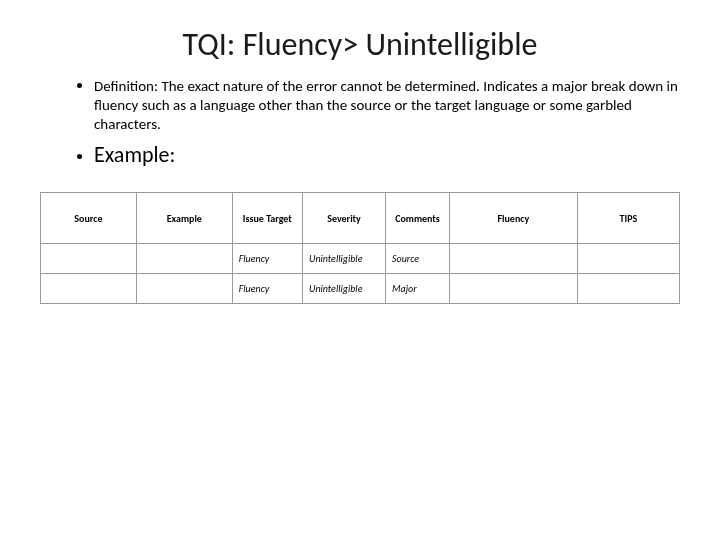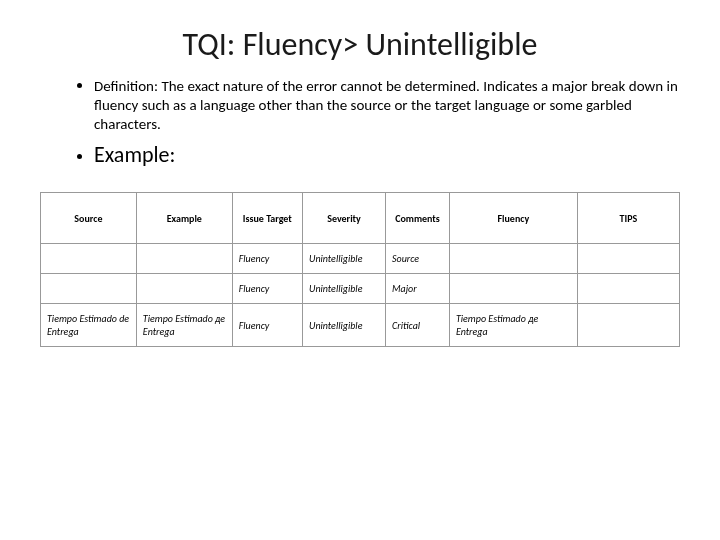--- a/index.html
+++ b/index.html
@@ -115,24 +115,15 @@
       </tr>
       <tr>
         <td></td>
         <td></td>
         <td>Fluency</td>
         <td>Unintelligible</td>
         <td>Major</td>
         <td></td>
         <td></td>
       </tr>
-      <tr>
-        <td>Tiempo Estimado de Entrega</td>
-        <td>Tiempo Estimado де Entrega</td>
-        <td>Fluency</td>
-        <td>Unintelligible</td>
-        <td>Critical</td>
-        <td>Tiempo Estimado де Entrega</td>
-        <td></td>
-      </tr>
     </tbody>
   </table>
 </div>
 
 </body></html>

